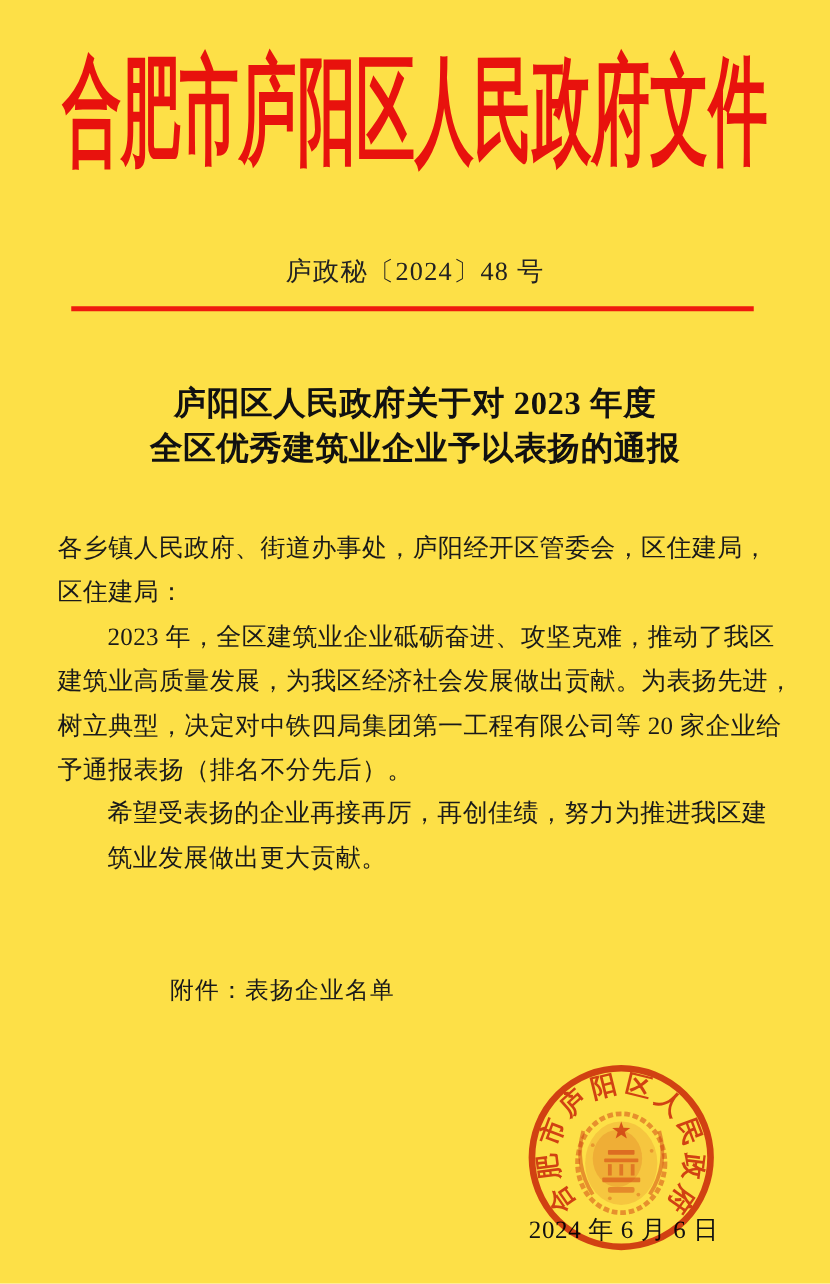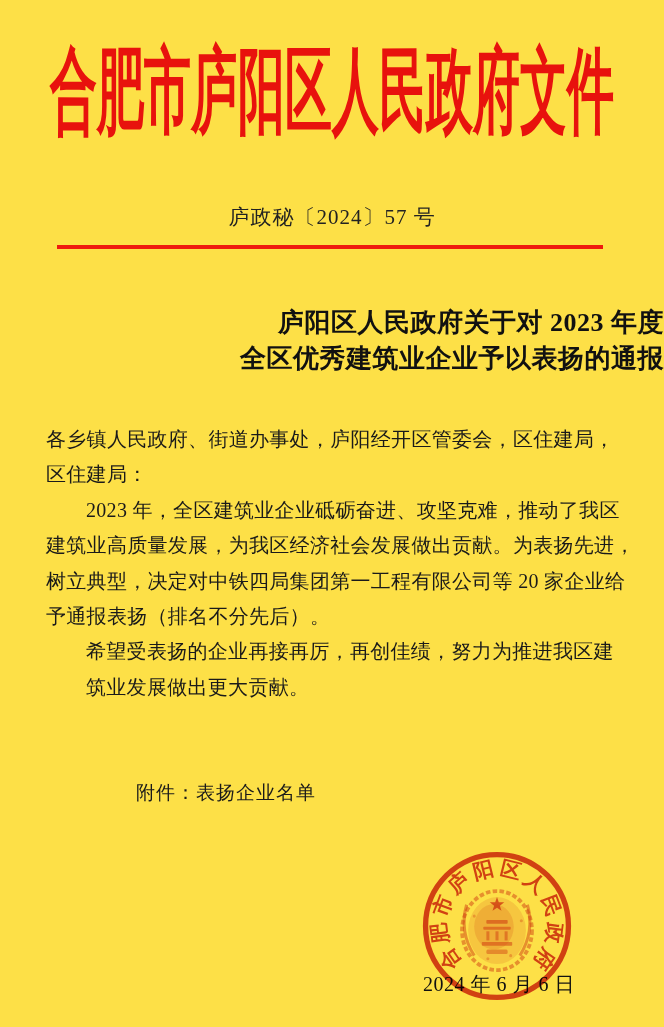--- a/index.html
+++ b/index.html
@@ -49,21 +49,21 @@
     width: 546px;
     height: 4px;
     background: #ef1a0e;
   }
   
   .doc-title {
     position: absolute;
     top: 305px;
     left: 0;
     width: 100%;
-    text-align: right;
+    text-align: center;
     font-size: 26px;
     line-height: 36px;
     font-weight: bold;
     color: #111111;
     letter-spacing: 0.5px;
   }
   
   .body-text {
     position: absolute;
     top: 422px;
@@ -117,21 +117,21 @@
     fill: #cf3a2e;
   }
 </style>
 </head>
 <body>
 
 <div class="page">
 
   <div class="header-title">合肥市庐阳区人民政府文件</div>
 
-  <div class="doc-number">庐政秘〔2024〕57 号</div>
+  <div class="doc-number">庐政秘〔2024〕48 号</div>
 
   <div class="red-line"></div>
 
   <div class="doc-title">
     <div>庐阳区人民政府关于对 2023 年度</div>
     <div>全区优秀建筑业企业予以表扬的通报</div>
   </div>
 
   <div class="body-text">
     <div class="line">各乡镇人民政府、街道办事处，庐阳经开区管委会，区住建局，</div>

